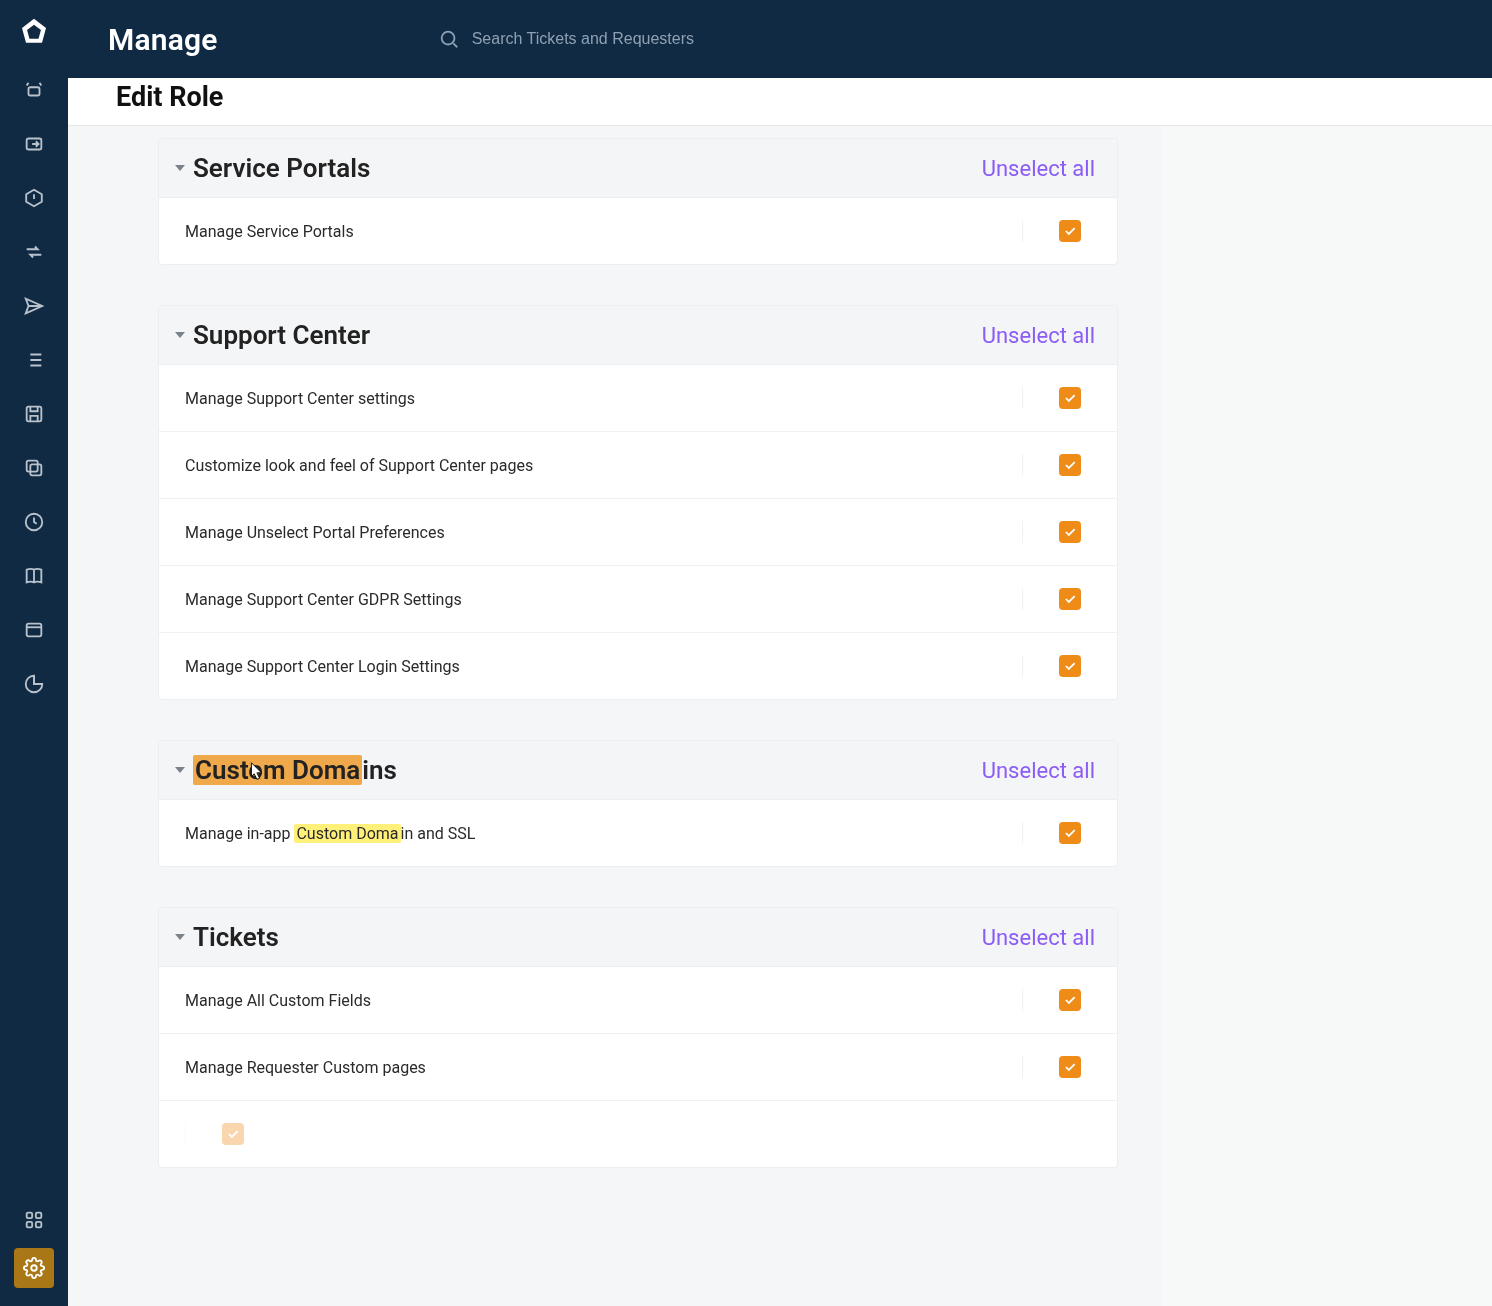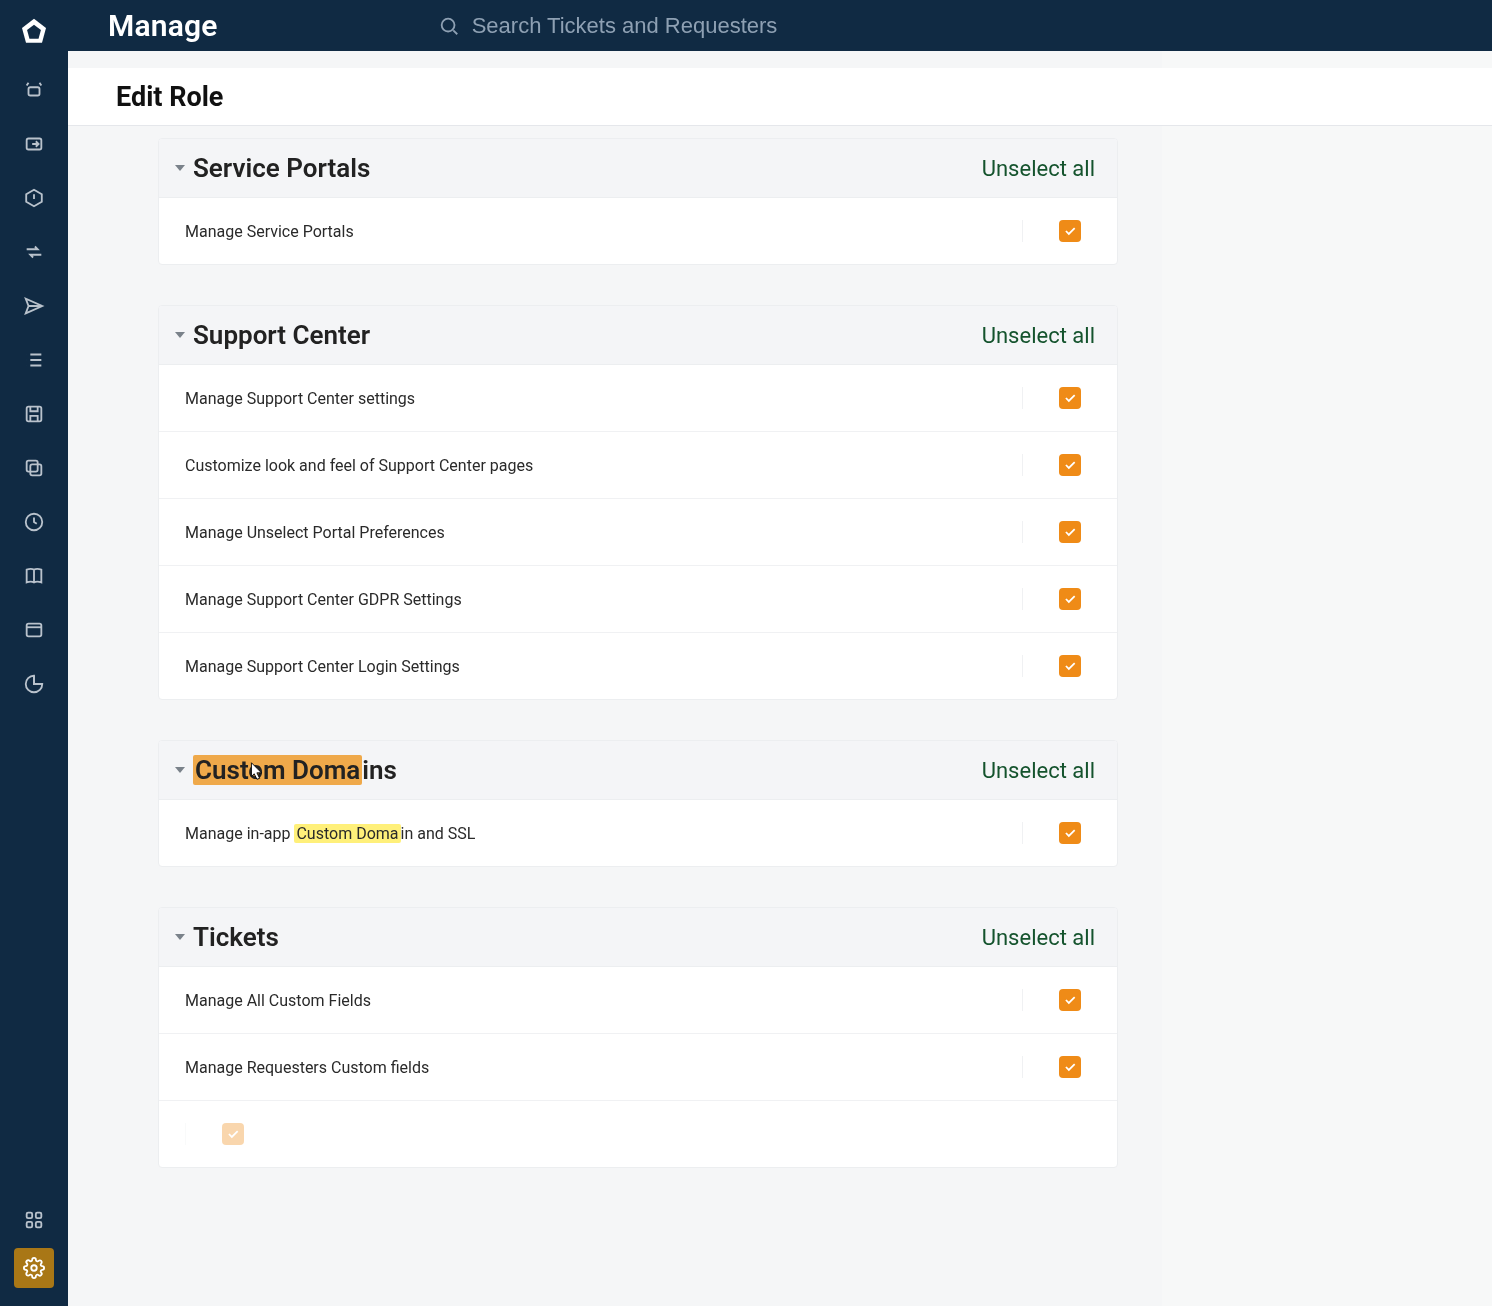--- a/index.html
+++ b/index.html
@@ -49,21 +49,21 @@
     background:#a97716;
     border-radius:4px;
     display:flex;align-items:center;justify-content:center;
     color:#fff; cursor:pointer;
   }
 
   
   .topbar {
     position: fixed;
     left: 68px; top: 0; right: 0;
-    height: 51px;
+    height: 78px;
     background: #102a43;
     display:flex;
     align-items:center;
     padding: 0 40px;
     color: #fff;
     z-index:9;
   }
   .topbar .title {
     font-size: 30px;
     font-weight: 600;
@@ -71,21 +71,21 @@
     margin-right: 220px;
   }
   .topbar .search {
     display:flex; align-items:center; gap:12px;
     color:#8ea0b3;
     font-size:22px;
   }
   .topbar .search input {
     background: transparent;
     border: none;
-    font-size: 22px;
+    font-size: 16px;
     color:#d946ef;
     outline: none;
     width: 520px;
   }
   .topbar .search input::placeholder { color:#8ea0b3; }
 
   
   .page-header {
     position: fixed;
     left:68px; top:68px; right:0;
@@ -136,21 +136,21 @@
     font-weight:600;
     color:#222;
   }
   .caret {
     width:0;height:0;
     border-left:5px solid transparent;
     border-right:5px solid transparent;
     border-top:6px solid #7a828a;
   }
   .unselect {
-    color:#14532d;
+    color:#8b5cf6;
     font-size:22px;
     cursor:pointer;
   }
 
   .perm-row {
     display:flex;
     align-items:center;
     justify-content:space-between;
     padding: 22px 36px 22px 26px;
     border-bottom:1px solid #f0f1f3;
@@ -423,21 +423,21 @@
         <span>Manage All Custom Fields</span>
         <span class="perm-cb">
             <span class="cb">
               <svg viewBox="0 0 24 24">
                 <path d="M5 12l5 5L20 7"></path>
               </svg>
             </span>
           </span>
       </div>
       <div class="perm-row">
-        <span>Manage Requesters Custom fields</span>
+        <span>Manage Requester Custom pages</span>
         <span class="perm-cb">
             <span class="cb">
               <svg viewBox="0 0 24 24">
                 <path d="M5 12l5 5L20 7"></path>
               </svg>
             </span>
           </span>
       </div>
       <div class="perm-row" style="opacity:.35">
         <span class="perm-cb">

